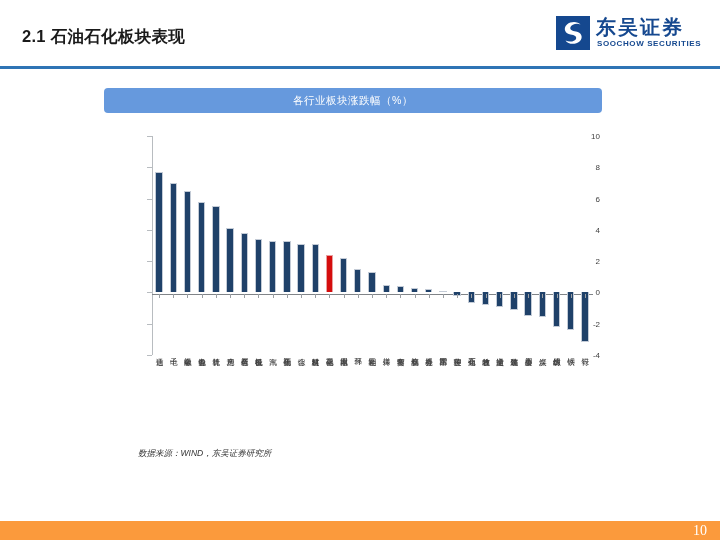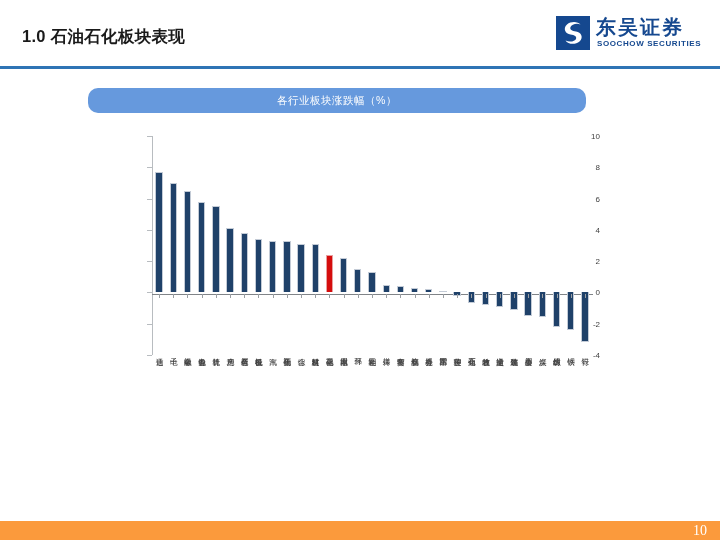--- a/index.html
+++ b/index.html
@@ -31,23 +31,23 @@
     letter-spacing: 2px; white-space: nowrap;
   }
   #logo-en {
     position: absolute; left: 41px; top: 25px;
     font-size: 8px; font-weight: bold; color: #15488f;
     letter-spacing: 0.6px; white-space: nowrap;
   }
 
   
   #chart-banner {
-    position: absolute; left: 88px; top: 88px;
+    position: absolute; left: 104px; top: 88px;
     width: 498px; height: 25px;
-    background: #6699dd; border-radius: 10px;
+    background: #6699dd; border-radius: 4px;
     display: flex; align-items: center; justify-content: center;
   }
   #chart-banner-text { font-size: 10.5px; color: #ffffff; letter-spacing: 0.5px; }
 
   
   #chart-area { position: absolute; left: 120px; top: 126px; width: 480px; height: 300px; }
 
   
   #plot { position: absolute; left: 32px; top: 10px; width: 440px; height: 219px; }
   #y-axis-line {
@@ -102,21 +102,21 @@
     font-family: "Liberation Serif", "DejaVu Serif", serif;
     font-size: 14px; color: #ffffff; line-height: 19px;
   }
 </style>
 </head>
 <body>
 
 <div id="slide">
 
   <div id="header">
-    <div id="slide-title">1.0 石油石化板块表现</div>
+    <div id="slide-title">2.1 石油石化板块表现</div>
 
     <div id="logo">
       <svg id="logo-mark" viewBox="0 0 34 34">
         <rect x="0" y="0" width="34" height="34" fill="#15488f"></rect>
         <path d="M24.5 8.5 C22 5.5 15 5 11 8.5 C6.5 12.5 9.5 18 14.5 18.5 C18.5 19 21 20.5 20 23 C19 25.5 13.5 26.5 9.5 24.5 C12 28.5 19.5 29 23.5 25.5 C28 21.5 25 16 20 15.5 C16 15 13.5 13.5 14.5 11 C15.5 8.5 20.5 6.8 24.5 8.5 Z" fill="#ffffff"></path>
       </svg>
       <div id="logo-cn">东吴证券</div>
       <div id="logo-en">SOOCHOW SECURITIES</div>
     </div>
 
@@ -235,17 +235,18 @@
       <div class="x-tick-mark" style="left: 436.516px;"></div>
       <div class="x-label" style="left: 432.016px; top: 226.429px;">纺织服饰</div>
       <div class="bar neg" title="钢铁: -2.4" style="left: 447.019px; width: 7.38065px; top: 166.429px; height: 37.5429px;"></div>
       <div class="x-tick-mark" style="left: 450.71px;"></div>
       <div class="x-label" style="left: 446.21px; top: 226.429px;">钢铁</div>
       <div class="bar neg" title="银行: -3.2" style="left: 461.213px; width: 7.38065px; top: 166.429px; height: 50.0571px;"></div>
       <div class="x-tick-mark" style="left: 464.903px;"></div>
       <div class="x-label" style="left: 460.403px; top: 226.429px;">银行</div>
     </div>
 
+  <div id="source-note">数据来源：WIND，东吴证券研究所</div>
 
   <div id="footer-bar"></div>
   <div id="page-number">10</div>
 
 </div>
 
 </body></html>

